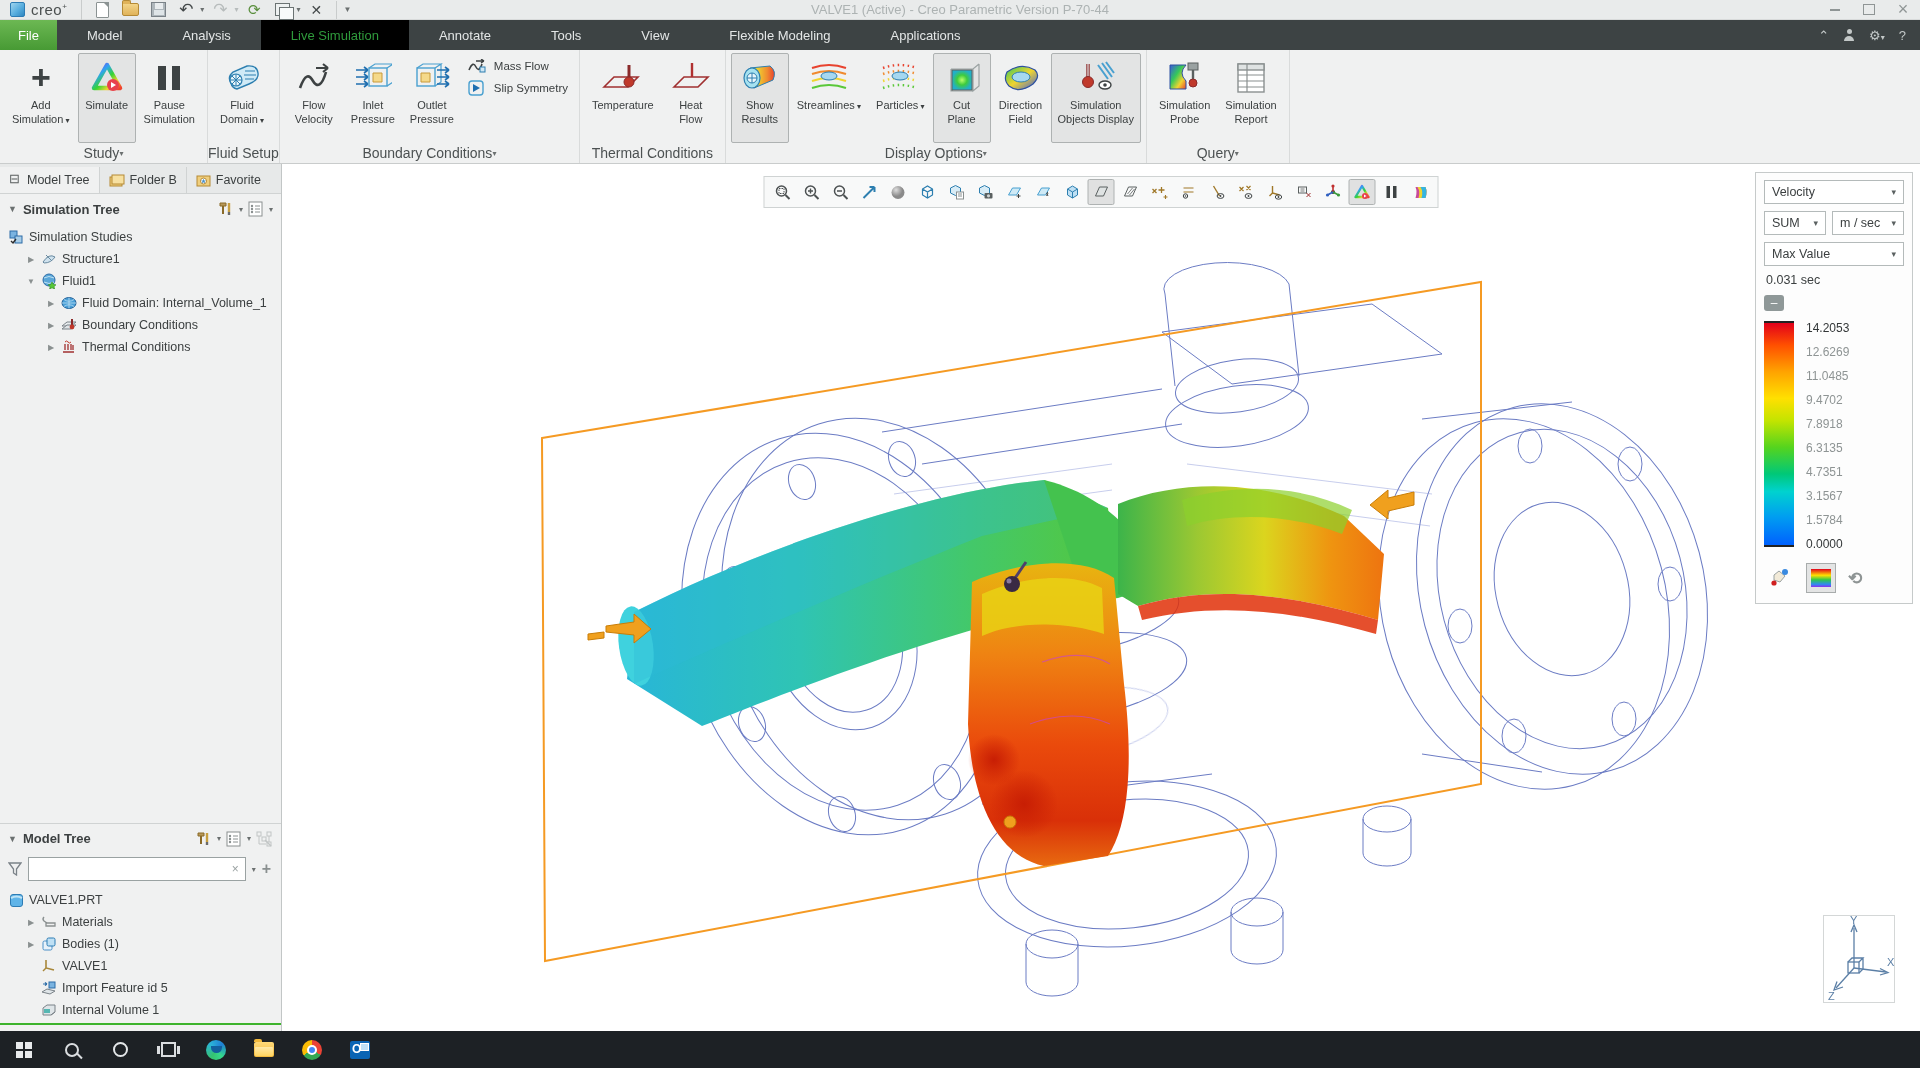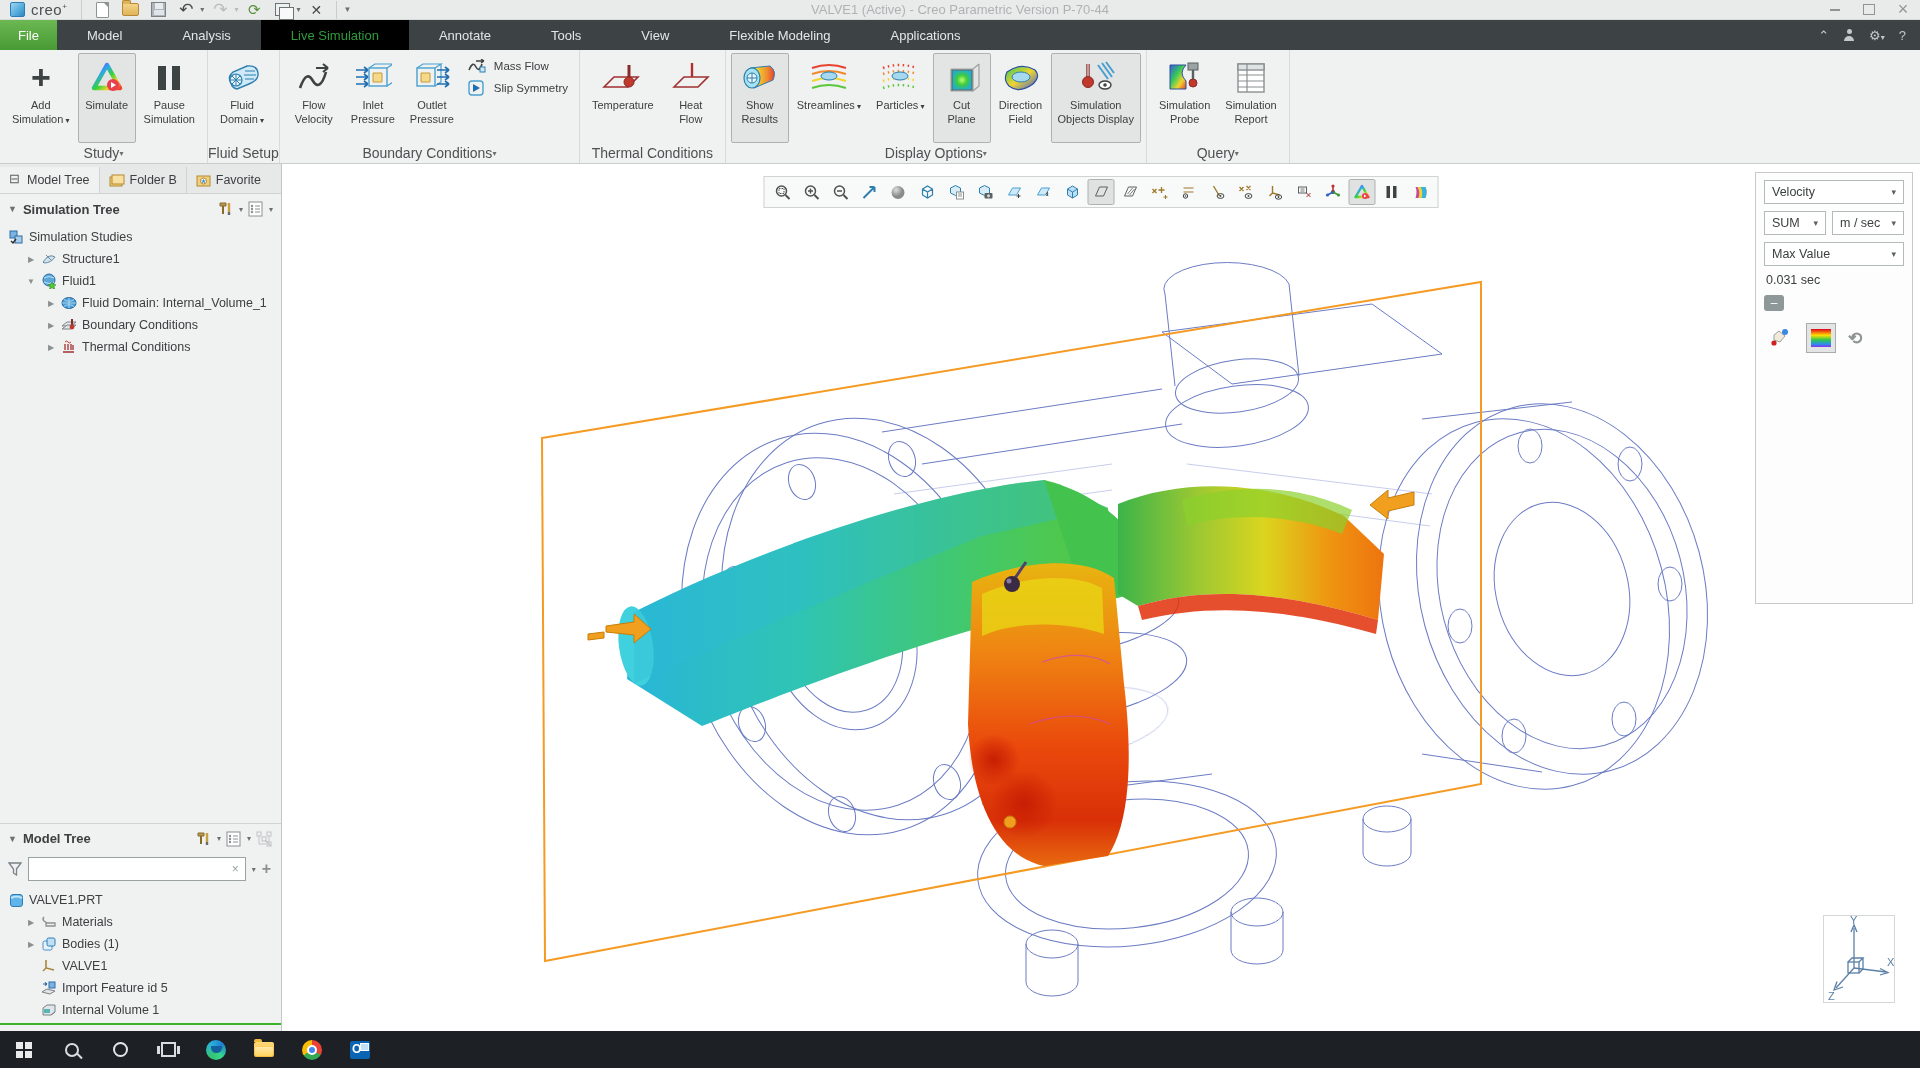--- a/index.html
+++ b/index.html
@@ -999,20 +999,35 @@
           </div>
         <div class="lsel">
             <span>m / sec</span>
           </div>
       </div>
       <div class="lsel">
           <span>Max Value</span>
         </div>
       <div class="ltime">0.031 sec</div>
       <div class="lminus">–</div>
+      <div class="lscale">
+        <div class="lbar"></div>
+        <div class="lvals">
+          <span class="v-dark">14.2053</span>
+          <span>12.6269</span>
+          <span>11.0485</span>
+          <span>9.4702</span>
+          <span>7.8918</span>
+          <span>6.3135</span>
+          <span>4.7351</span>
+          <span>3.1567</span>
+          <span>1.5784</span>
+          <span class="v-dark">0.0000</span>
+        </div>
+      </div>
       <div class="licons">
         <span class="lic-btn">
           <svg width="22" height="22" viewBox="0 0 22 22">
               <path d="M6 8 L11 4 L17 9 L12 15 L6 13 Z" fill="#f2ead8" stroke="#9aa2a2"></path>
               <circle cx="17" cy="5" r="3" fill="#3a8ae0"></circle>
               <circle cx="6" cy="16" r="2.6" fill="#d02020"></circle>
             </svg>
         </span>
         <span class="lic-btn sel">
             <span class="rainbow-sq"></span>

